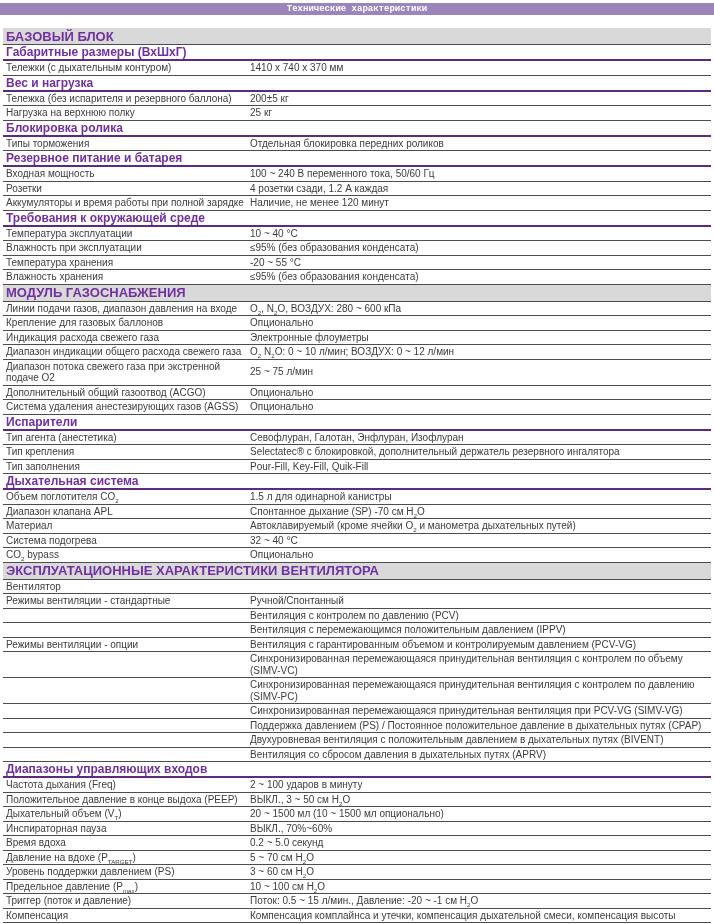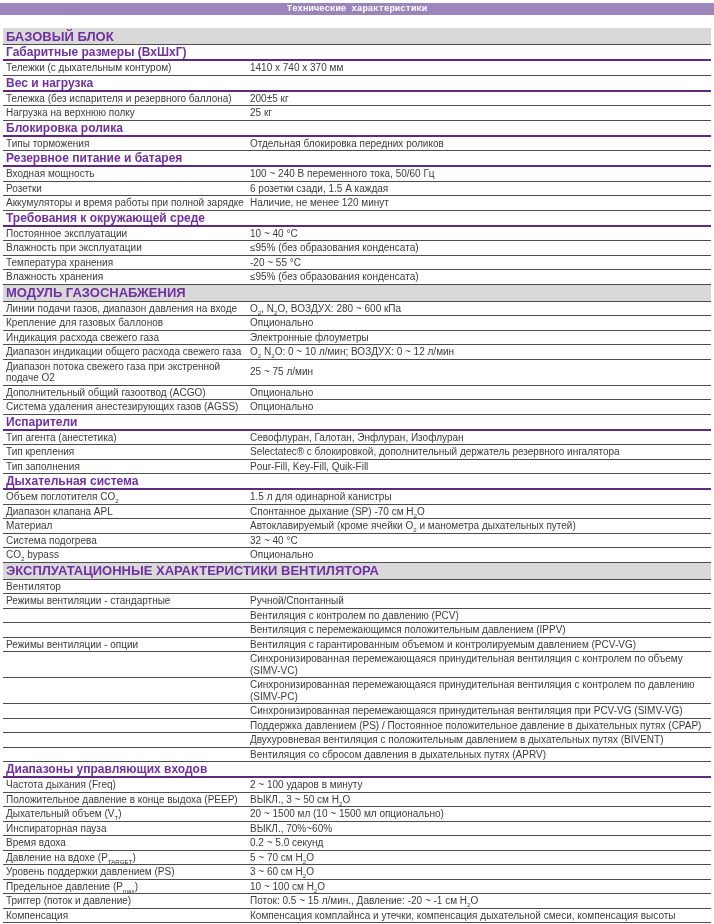--- a/index.html
+++ b/index.html
@@ -70,29 +70,29 @@
       <div class="cell label">Типы торможения</div>
       <div class="cell value">Отдельная блокировка передних роликов</div>
     </div>
     <div class="subsection">Резервное питание и батарея</div>
     <div class="row">
       <div class="cell label">Входная мощность</div>
       <div class="cell value">100 ~ 240 В переменного тока, 50/60 Гц</div>
     </div>
     <div class="row">
       <div class="cell label">Розетки</div>
-      <div class="cell value">6 розетки сзади, 1.5 А каждая</div>
+      <div class="cell value">4 розетки сзади, 1.2 А каждая</div>
     </div>
     <div class="row">
       <div class="cell label">Аккумуляторы и время работы при полной зарядке</div>
       <div class="cell value">Наличие, не менее 120 минут</div>
     </div>
     <div class="subsection">Требования к окружающей среде</div>
     <div class="row">
-      <div class="cell label">Постоянное эксплуатации</div>
+      <div class="cell label">Температура эксплуатации</div>
       <div class="cell value">10 ~ 40 °C</div>
     </div>
     <div class="row">
       <div class="cell label">Влажность при эксплуатации</div>
       <div class="cell value">≤95% (без образования конденсата)</div>
     </div>
     <div class="row">
       <div class="cell label">Температура хранения</div>
       <div class="cell value">-20 ~ 55 °C</div>
     </div>

